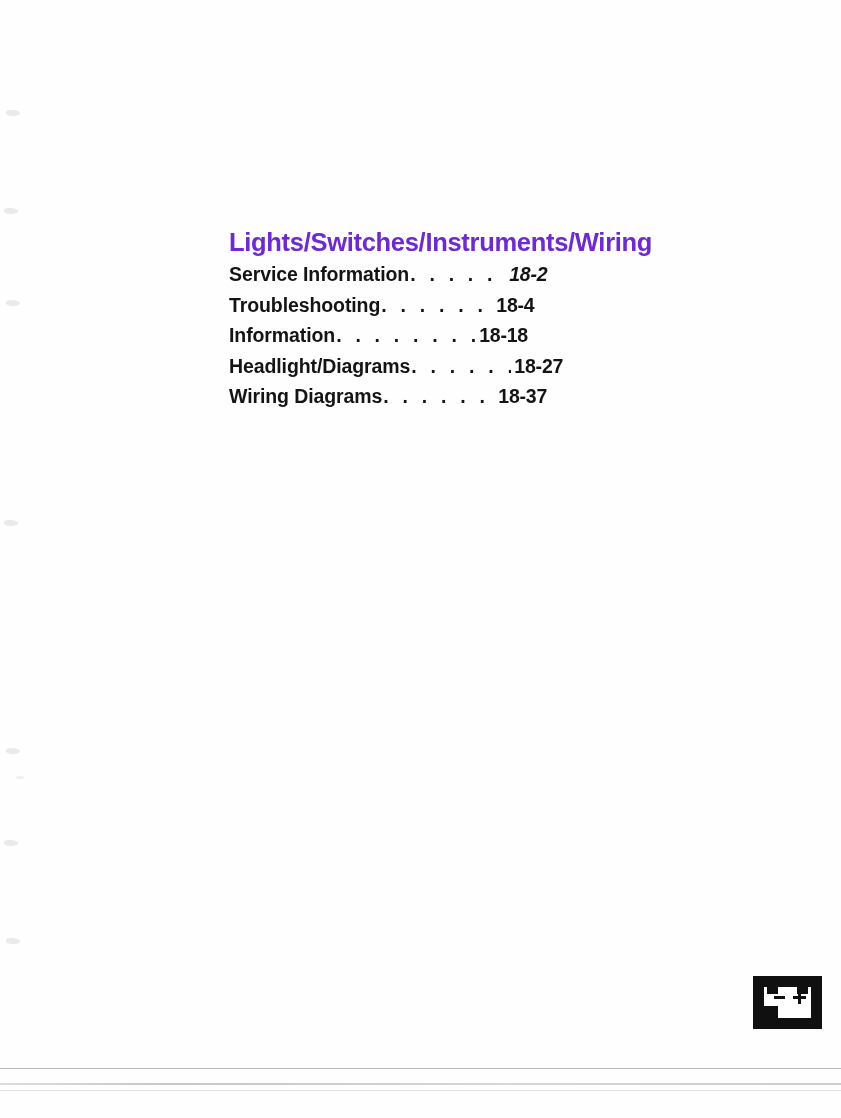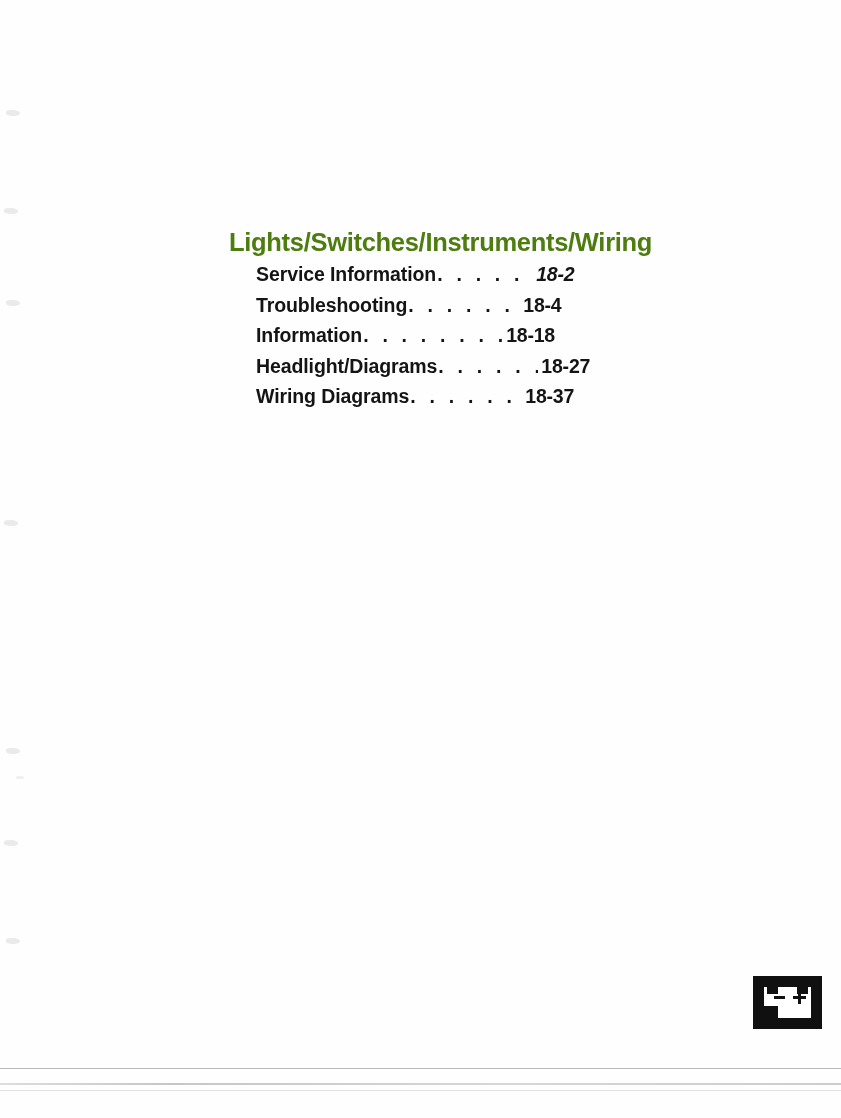--- a/index.html
+++ b/index.html
@@ -53,28 +53,27 @@
     position: absolute;
     left: 229px;
     top: 228px;
     width: 520px;
   }
 
   .chapter-title {
     font-size: 25.5px;
     font-weight: bold;
     letter-spacing: -0.3px;
-    color: #4d7c0f;
+    color: #6d28d9;
     line-height: 1.1;
     white-space: nowrap;
   }
 
   .toc {
     margin-top: 9px;
-    margin-left: 27px;
   }
 
   .toc-row {
     display: flex;
     align-items: baseline;
     font-size: 19.5px;
     font-weight: bold;
     color: #141414;
     line-height: 1.0;
     margin-bottom: 11px;

